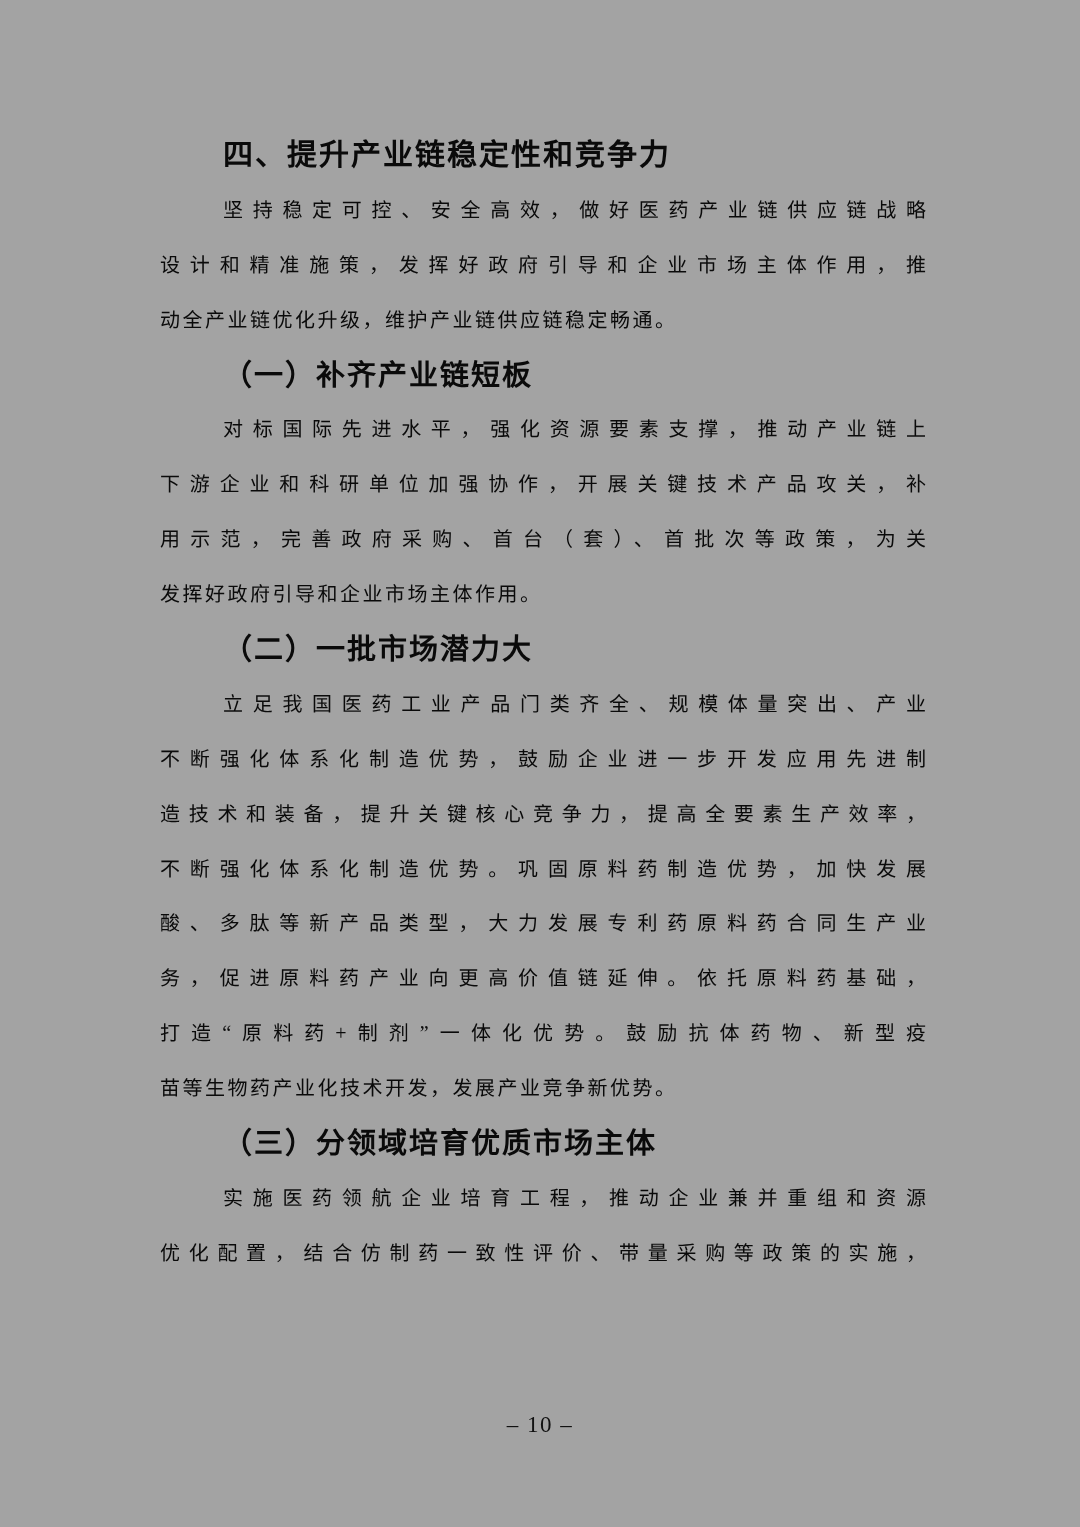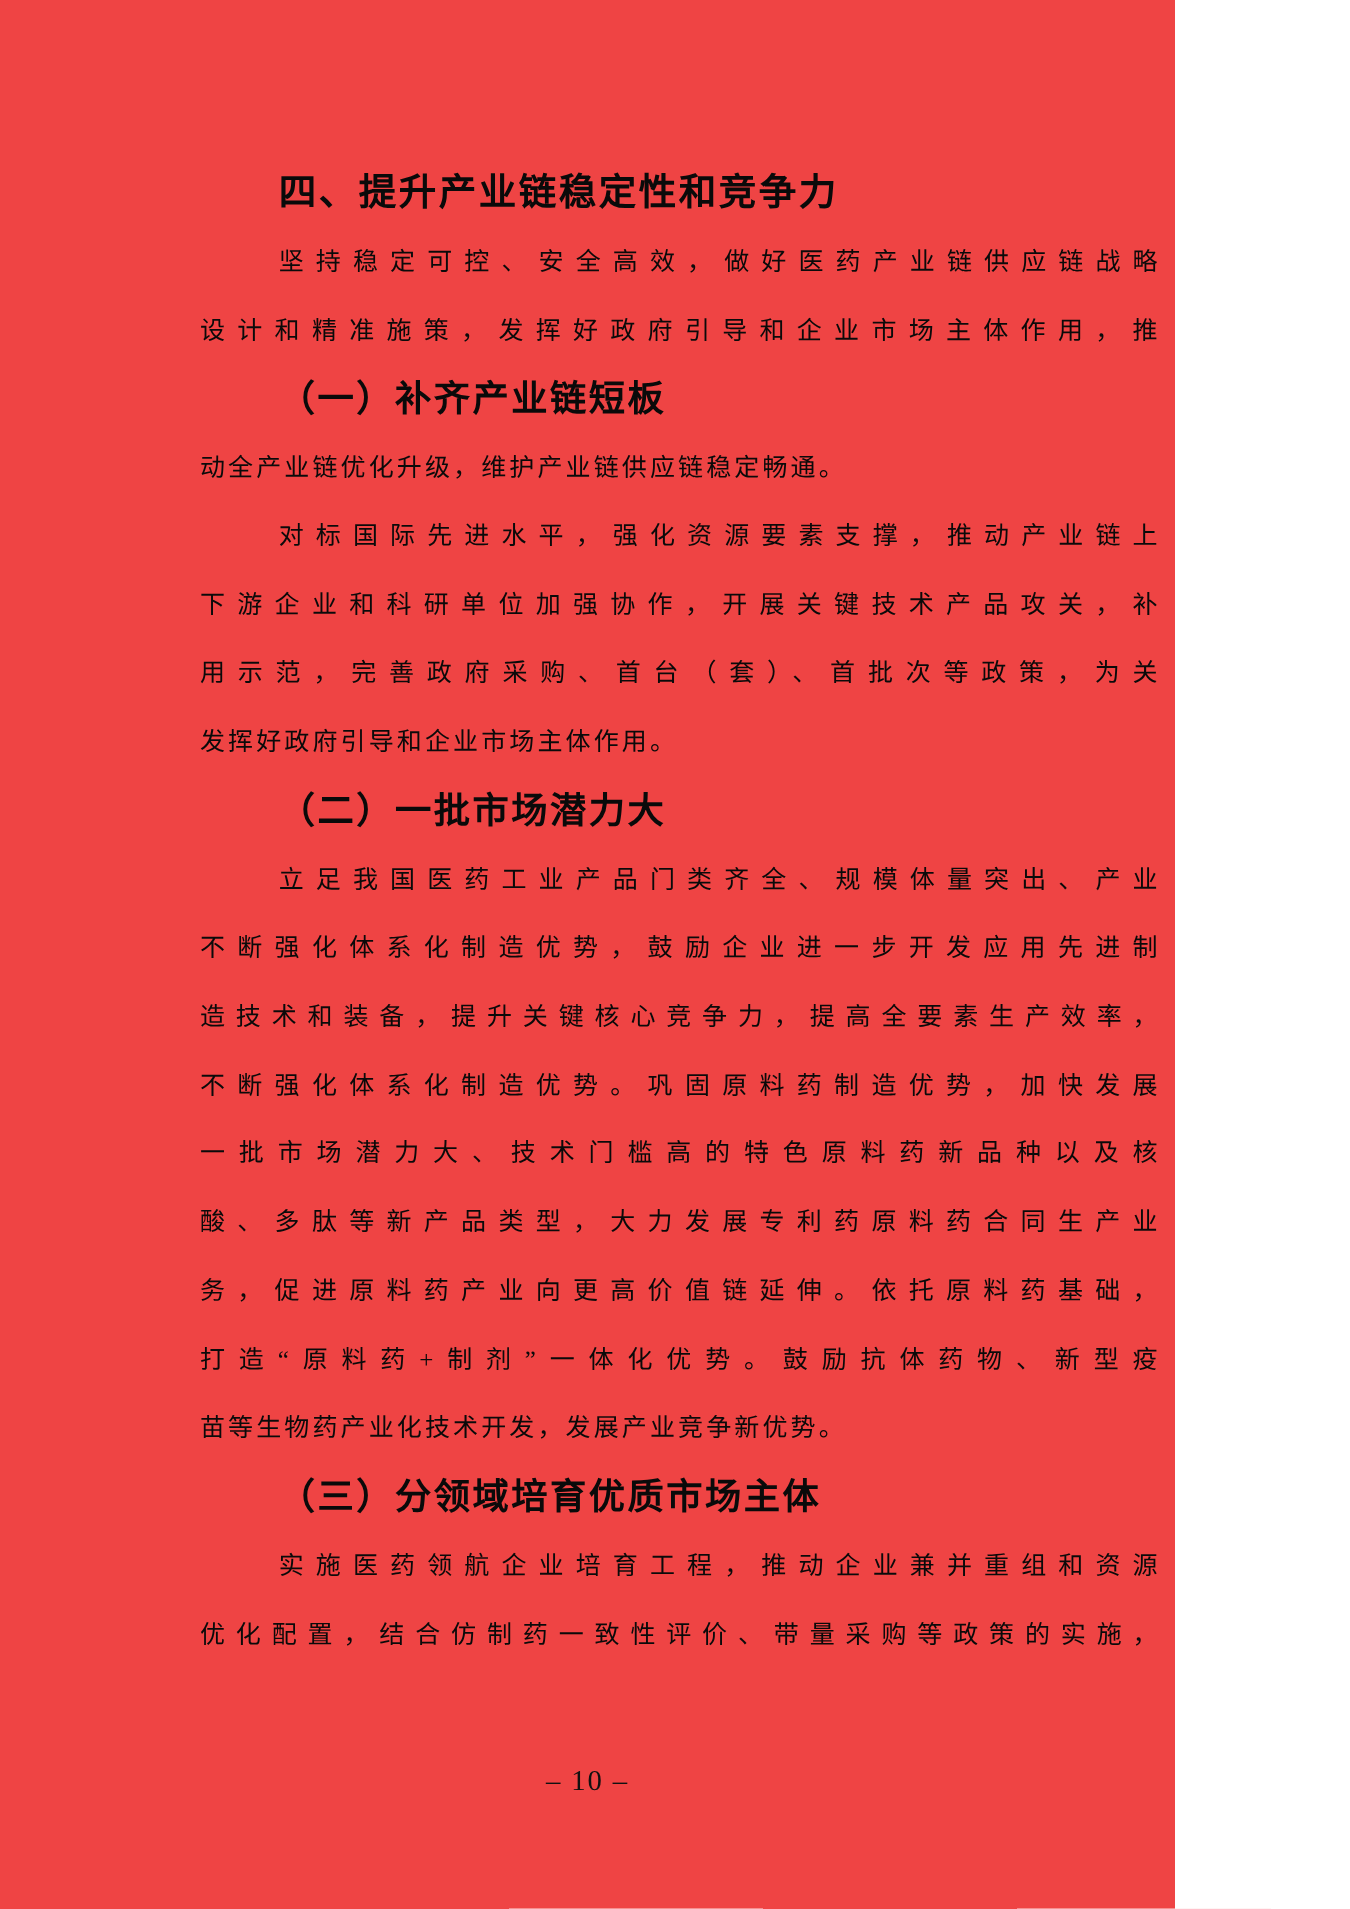--- a/index.html
+++ b/index.html
@@ -2,23 +2,23 @@
 <html lang="zh-CN"><head>
 <meta charset="utf-8">
 <style>
   html, body {
     margin: 0;
     padding: 0;
     background: #ffffff;
   }
   .page {
     position: relative;
-    width: 940px;
+    width: 1080px;
     height: 1527px;
-    background: #ef4444;
+    background: #a3a3a3;
     overflow: hidden;
     font-family: "Liberation Serif", "DejaVu Serif", serif;
     color: #0a0a0a;
   }
   .content {
     position: absolute;
     left: 160px;
     top: 128px;
     width: 766px;
   }
@@ -62,36 +62,35 @@
 </head>
 <body>
 
 <div class="page">
   <div class="content">
 
     <div class="line h1 indent">四、提升产业链稳定性和竞争力</div>
 
     <div class="line fill indent">坚持稳定可控、安全高效，做好医药产业链供应链战略</div>
     <div class="line fill">设计和精准施策，发挥好政府引导和企业市场主体作用，推</div>
+    <div class="line">动全产业链优化升级，维护产业链供应链稳定畅通。</div>
+
     <div class="line h2 indent">（一）补齐产业链短板</div>
-
-    <div class="line">动全产业链优化升级，维护产业链供应链稳定畅通。</div>
 
     <div class="line fill indent">对标国际先进水平，强化资源要素支撑，推动产业链上</div>
     <div class="line fill">下游企业和科研单位加强协作，开展关键技术产品攻关，补</div>
     <div class="line fill">用示范，完善政府采购、首台（套）、首批次等政策，为关</div>
     <div class="line">发挥好政府引导和企业市场主体作用。</div>
 
     <div class="line h2 indent">（二）一批市场潜力大</div>
 
     <div class="line fill indent">立足我国医药工业产品门类齐全、规模体量突出、产业</div>
     <div class="line fill">不断强化体系化制造优势，鼓励企业进一步开发应用先进制</div>
     <div class="line fill">造技术和装备，提升关键核心竞争力，提高全要素生产效率，</div>
     <div class="line fill">不断强化体系化制造优势。巩固原料药制造优势，加快发展</div>
-    <div class="line fill">一批市场潜力大、技术门槛高的特色原料药新品种以及核</div>
     <div class="line fill">酸、多肽等新产品类型，大力发展专利药原料药合同生产业</div>
     <div class="line fill">务，促进原料药产业向更高价值链延伸。依托原料药基础，</div>
     <div class="line fill">打造“原料药+制剂”一体化优势。鼓励抗体药物、新型疫</div>
     <div class="line">苗等生物药产业化技术开发，发展产业竞争新优势。</div>
 
     <div class="line h2 indent">（三）分领域培育优质市场主体</div>
 
     <div class="line fill indent">实施医药领航企业培育工程，推动企业兼并重组和资源</div>
     <div class="line fill">优化配置，结合仿制药一致性评价、带量采购等政策的实施，</div>
 

